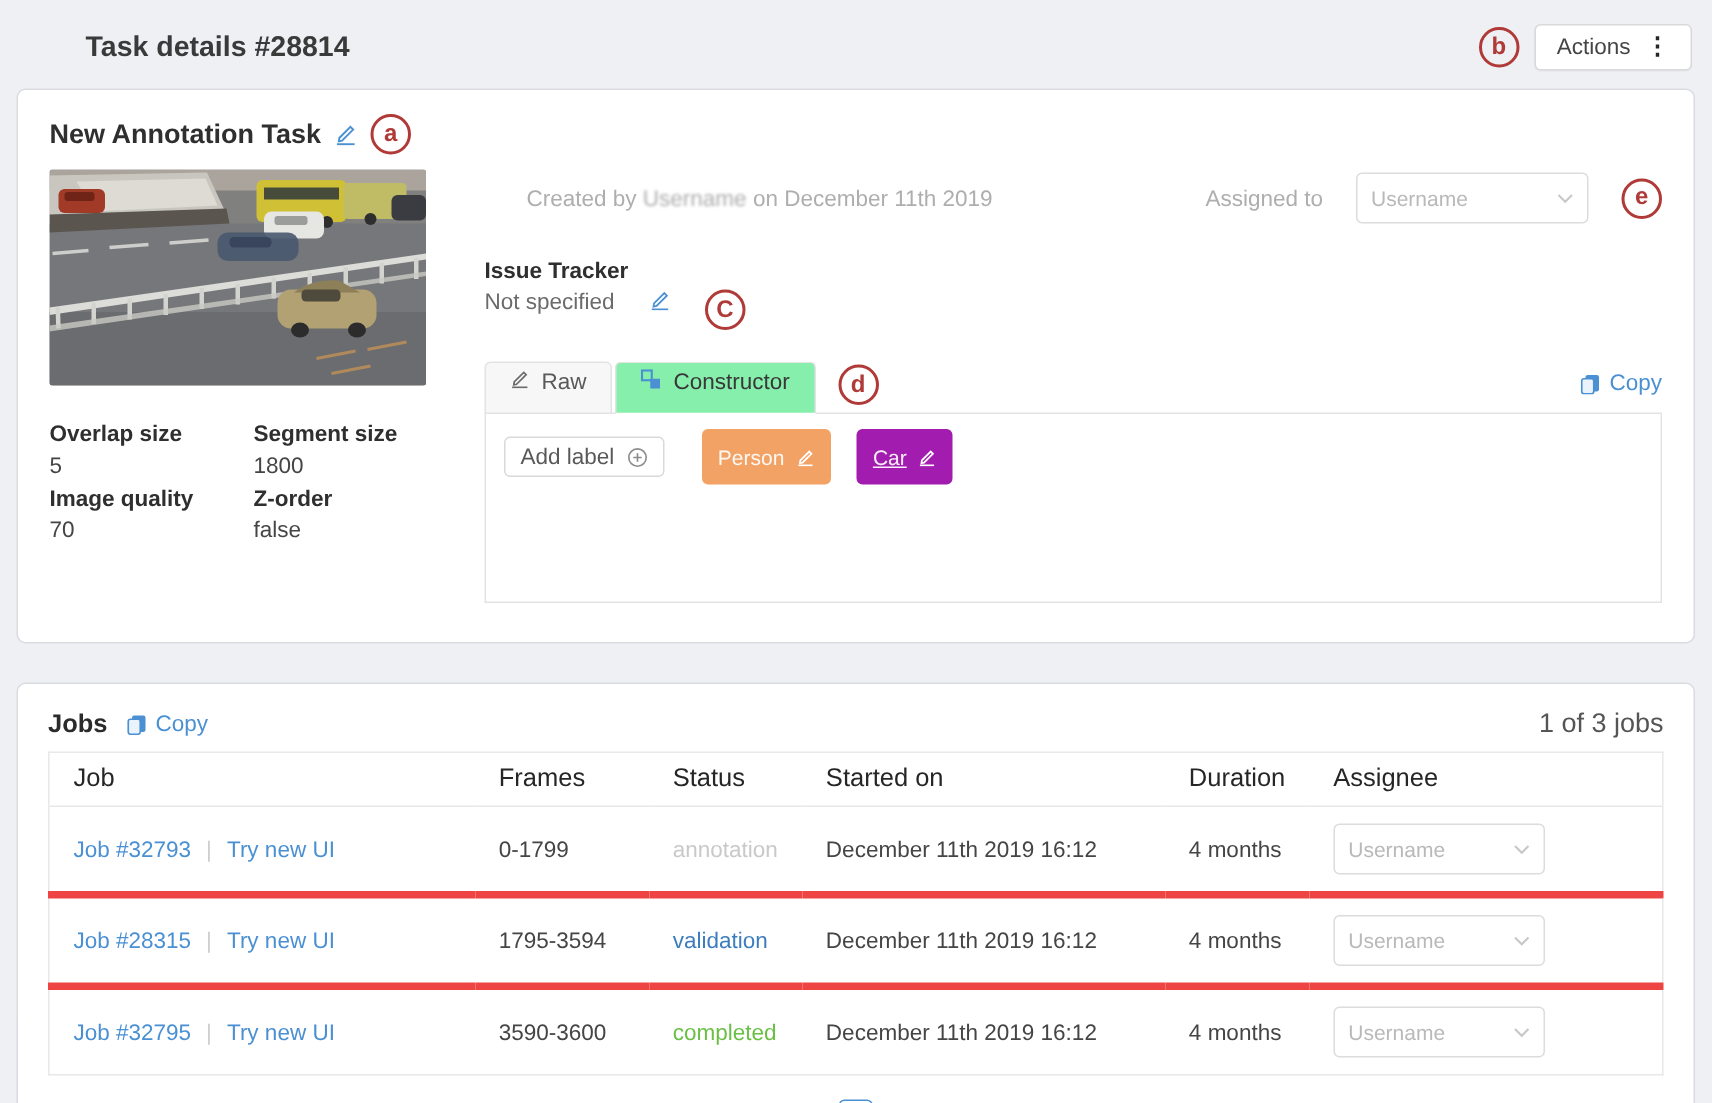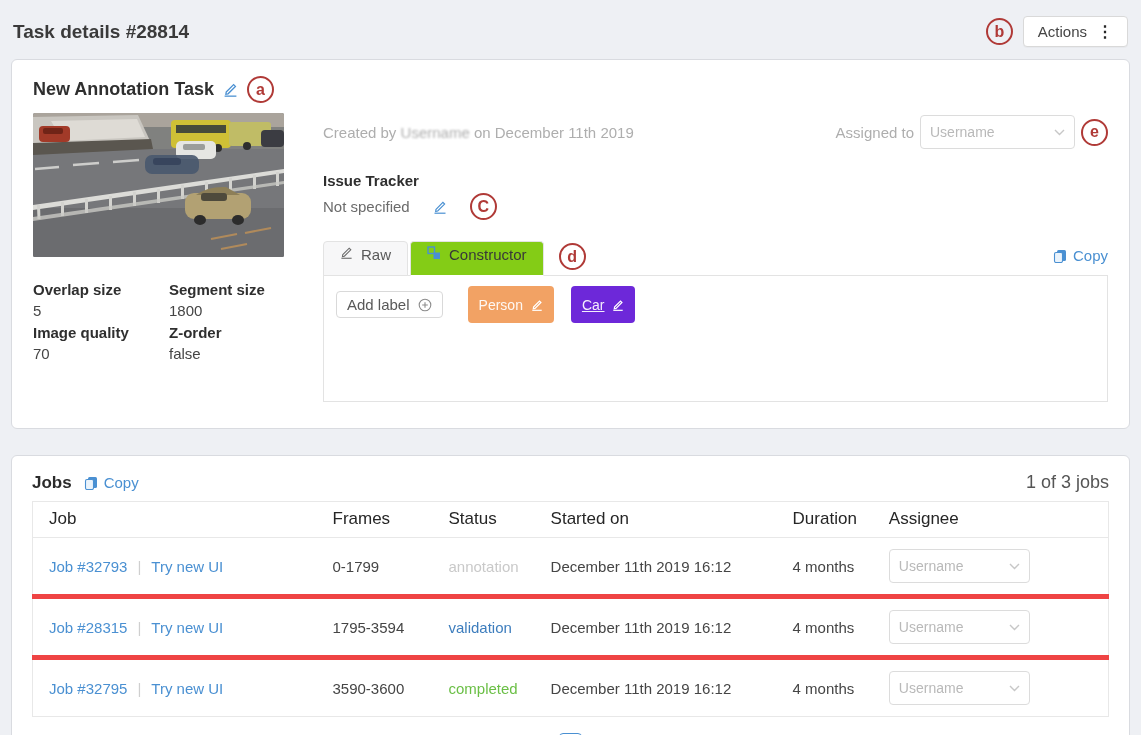--- a/index.html
+++ b/index.html
@@ -6,21 +6,21 @@
   html,body { width:1141px; }
   body {
     background:#eef0f4;
     font-family:"Liberation Sans", sans-serif;
     color:#454545;
     font-size:15px;
   }
   .page { width:1141px; min-height:735px; padding:0 11px 20px; }
 
   
-  .topbar { display:flex; justify-content:space-between; align-items:center; padding:16px 2px 12px; }
+  .topbar { display:flex; justify-content:space-between; align-items:center; padding:16px 2px 12px;margin-left:44px; }
   .page-title { font-size:19px; font-weight:700; color:#3a3a3a; }
   .topbar-right { display:flex; align-items:center; gap:10px; }
   .btn-actions {
     background:#fff; border:1px solid #d9d9d9; border-radius:4px;
     padding:6px 14px; font-size:15px; color:#454545; display:flex; align-items:center; gap:10px;
     cursor:pointer; box-shadow:0 1px 1px rgba(0,0,0,0.03);
   }
   .ellipsis-v { font-size:16px; font-weight:700; color:#262626; line-height:1; }
 
   
@@ -43,61 +43,61 @@
   .pencil svg { display:block; }
 
   .task-body { display:flex; }
   .task-left { width:251px; flex:0 0 aupx; }
   .thumb { width:251px; height:144px; display:block; border-radius:2px; overflow:hidden; }
   .stats { display:grid; grid-template-columns:136px 1fr; margin-top:22px; row-gap:1px; }
   .stat-label { font-weight:700; color:#2f2f2f; line-height:21px; }
   .stat-value { color:#454545; line-height:21px; margin-bottom:1px; }
 
   .task-right { flex:1; margin-left:39px; padding-top:2px; }
-  .meta-row { display:flex; justify-content:space-between; align-items:center; }
+  .meta-row { display:flex; justify-content:space-between; align-items:center;margin-left:28px; }
   .created-text { color:#aeaeae; }
   .created-text .blurred { filter:blur(1.2px); }
-  .assigned { display:flex; align-items:center; gap:6px; color:#aeaeae; }
+  .assigned { display:flex; align-items:center; gap:22px; color:#aeaeae; }
 
   .select-box {
     width:155px; height:32px; background:#fff; border:1px solid #dcdcdc; border-radius:4px;
     display:flex; align-items:center; justify-content:space-between;
     padding:16px 9px; color:#b9b9b9; font-size:14px; cursor:pointer;
   }
   .select-box svg { flex:0 0 auto; }
 
   .issue-block { margin-top:22px; }
   .issue-label { font-weight:700; color:#2f2f2f; line-height:20px; }
-  .issue-value-row { display:flex; align-items:center; gap:23px; margin-top:2px; color:#6b6b6b; }
+  .issue-value-row { display:flex; gap:23px; margin-top:2px; color:#6b6b6b; }
 
   
   .tabs-row { display:flex; align-items:flex-end; margin-top:21px; position:relative; }
   .tab {
     height:35px; display:flex; align-items:flex-start; gap:8px; padding:4px 16px;
     border:1px solid #e3e3e3; border-radius:4px 4px 0 0; font-size:15px; cursor:pointer;
     position:relative; margin-right:2px;
   }
   .tab-inactive { background:#f7f7f8; color:#595959; }
-  .tab-active { background:#84cc16; color:#383838; border-bottom-color:#fff; z-index:2; }
+  .tab-active { background:#86efac; color:#383838; border-bottom-color:#fff; z-index:2; }
   .tab .tab-icon { display:inline-flex; }
   .tabs-spacer { flex:1; }
   .copy-link { display:inline-flex; align-items:center; gap:6px; color:#4a90d2; font-size:15px; cursor:pointer; align-self:center; margin-bottom:6px; }
 
   .tab-panel { border:1px solid #e3e3e3; margin-top:-1px; height:127px; padding:10px 12px; background:#fff; }
   .panel-items { display:flex; align-items:center; }
   .btn-add-label {
     background:#fff; border:1px solid #d9d9d9; border-radius:4px; height:27px;
     display:inline-flex; align-items:center; gap:8px; padding:0 10px; color:#595959; font-size:15px; cursor:pointer;
   }
   .chip {
     height:37px; border-radius:4px; display:inline-flex; align-items:center; gap:8px;
     padding:0 11px; font-size:14px; color:rgba(255,255,255,0.92); cursor:pointer;
   }
   .chip-person { background:#f2a264; margin-left:25px; }
-  .chip-car { background:#6d28d9; margin-left:17px;text-decoration:underline; }
+  .chip-car { background:#a21caf; margin-left:17px;text-decoration:underline; }
   .chip .pencil { color:#fff; }
 
   
   .jobs-header { display:flex; align-items:center; }
   .jobs-title { font-size:17px; font-weight:700; color:#2b2b2b; margin-right:12px; }
   .jobs-count { margin-left:auto; color:#555; font-size:18px; }
 
   table.jobs { width:100%; border-collapse:collapse; margin-top:8px; border:1px solid #e8e8e8; }
   table.jobs th {
     text-align:left; font-weight:400; color:#262626; font-size:17px;

